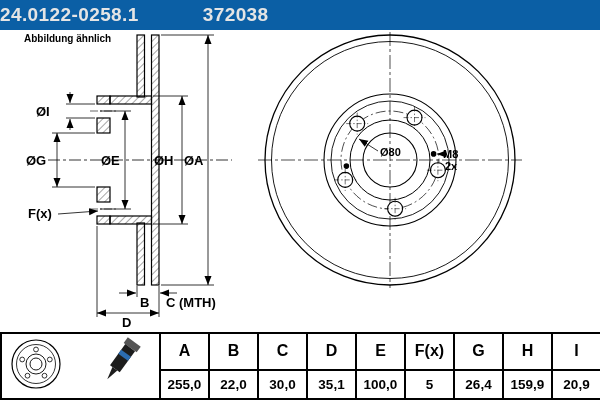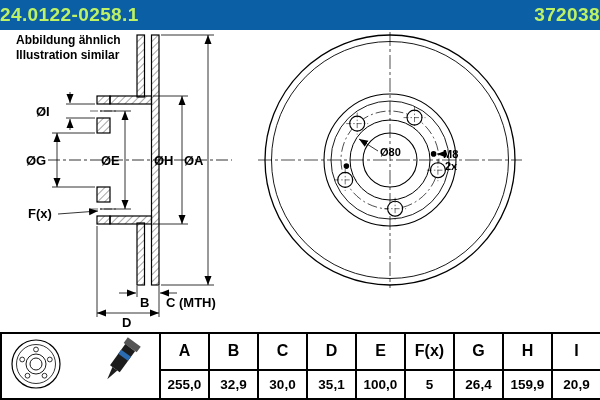--- a/index.html
+++ b/index.html
@@ -2,26 +2,26 @@
 <html><head>
 <meta charset="utf-8">
 <style>
   html,body{margin:0;padding:0}
   body{
     width:600px;height:400px;position:relative;overflow:hidden;
     background:#fff;font-family:"Liberation Sans",sans-serif;color:#000;
   }
   .header{
     position:absolute;top:0;left:0;width:600px;height:30px;background:#0b5fa5;
-    display:flex;align-items:center;justify-content:space-between;gap:64px;
-    color:#bef264;font-weight:bold;font-size:19px;letter-spacing:.4px;z-index:3;
+    display:flex;align-items:center;justify-content:flex-start;gap:64px;
+    color:#e5e5e5;font-weight:bold;font-size:19px;letter-spacing:.4px;z-index:3;
   }
   .note{
-    position:absolute;top:33px;left:16px;z-index:2;
-    font-size:12px;font-weight:bold;line-height:1.25;
+    position:absolute;top:33px;left:24px;z-index:2;
+    font-size:10px;font-weight:bold;line-height:1.25;
   }
   svg.drawing{position:absolute;top:30px;left:0;z-index:1}
   svg text{font-family:"Liberation Sans",sans-serif;font-weight:bold;fill:#000}
   .dimtable{
     position:absolute;top:332px;left:0;width:600px;height:68px;z-index:3;
     border-collapse:collapse;table-layout:fixed;background:#fff;
   }
   .dimtable td,.dimtable th{
     border:2px solid #000;text-align:center;vertical-align:middle;padding:0;
   }
@@ -32,21 +32,20 @@
 </head>
 <body>
 
 <div class="header">
   <span>24.0122-0258.1</span>
   <span>372038</span>
 </div>
 
 <div class="note">
   <div>Abbildung ähnlich</div>
-  <div>Illustration similar</div>
 </div>
 
 <svg class="drawing" width="600" height="302" viewBox="0 0 600 302">
   <defs>
     <pattern id="h" width="5" height="5" patternUnits="userSpaceOnUse" patternTransform="rotate(45)">
       <line x1="0" y1="0" x2="0" y2="5" stroke="#000" stroke-width="0.7"></line>
     </pattern>
     <marker id="ae" markerUnits="userSpaceOnUse" markerWidth="10" markerHeight="8" refX="9" refY="4" orient="auto">
       <path d="M0,0.5 L9,4 L0,7.5 Z" fill="#000"></path>
     </marker>
@@ -203,21 +202,21 @@
     <th>C</th>
     <th>D</th>
     <th>E</th>
     <th>F(x)</th>
     <th>G</th>
     <th>H</th>
     <th>I</th>
   </tr>
   <tr style="height:26px">
     <td class="val">255,0</td>
-    <td class="val">32,9</td>
+    <td class="val">22,0</td>
     <td class="val">30,0</td>
     <td class="val">35,1</td>
     <td class="val">100,0</td>
     <td class="val">5</td>
     <td class="val">26,4</td>
     <td class="val">159,9</td>
     <td class="val">20,9</td>
   </tr>
 </tbody>
   </table>

